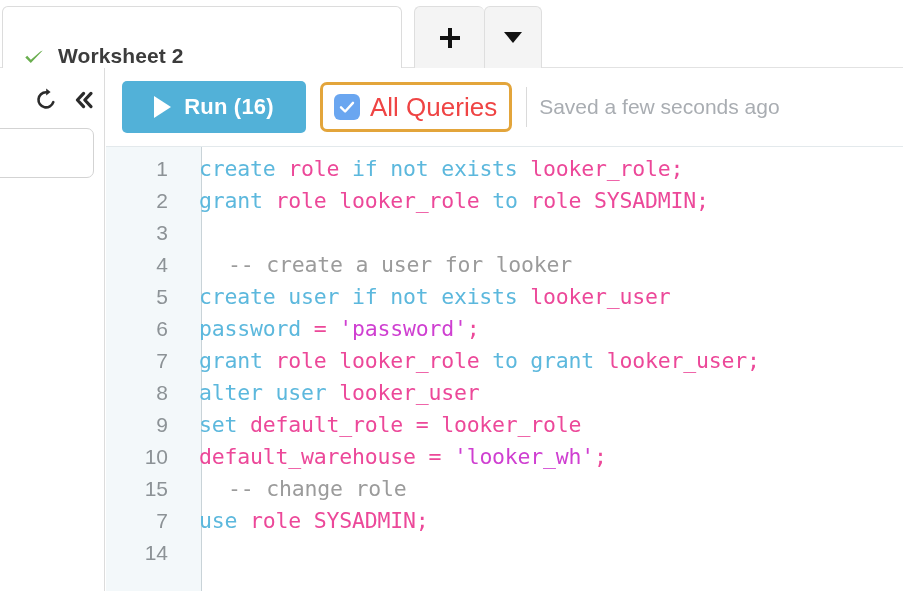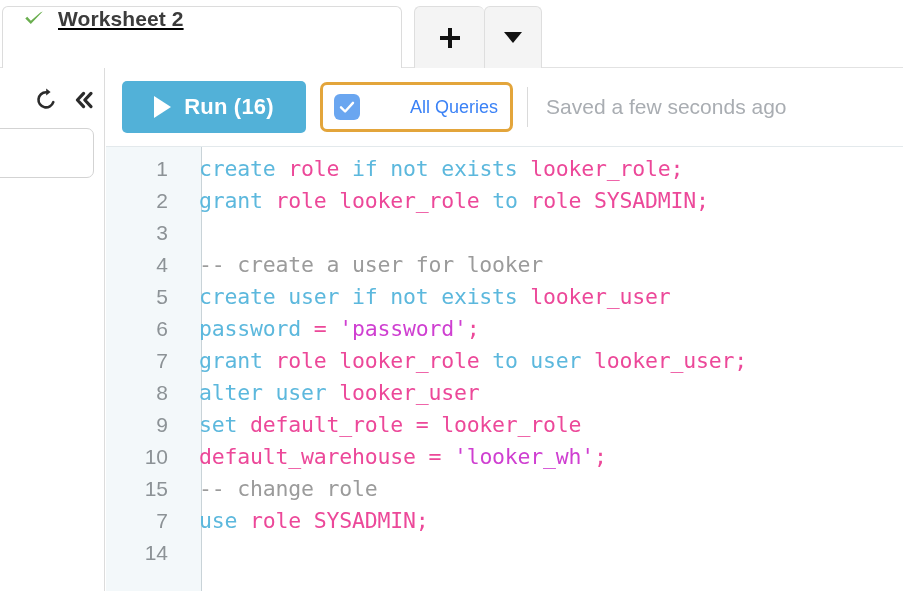--- a/index.html
+++ b/index.html
@@ -32,23 +32,22 @@
   .tab-active {
     position: absolute;
     left: 2px; top: 6px;
     width: 400px; height: 62px;
     background: #ffffff;
     border: 1px solid #dcdcdc;
     border-bottom: none;
     border-radius: 6px 6px 0 0;
     box-sizing: border-box;
     display: flex;
-    align-items: flex-start;
+    align-items: flex-end;
     padding-left: 20px;
-    text-decoration: underline;
   }
 
   .tab-check {
     width: 22px; height: 22px;
     margin-right: 13px;
     flex: 0 0 auto;
     display: block;
   }
 
   .tab-title {
@@ -191,36 +190,35 @@
     border-radius: 6px;
     background: #6aa6f0;
     margin-right: 10px;
     flex: 0 0 auto;
     display: flex;
     align-items: center;
     justify-content: center;
   }
   .allq-check { display: block; width: 18px; height: 18px; }
   .allq-label {
-    font-size: 18px;
-    color: #3b82f6;
+    font-size: 26px;
+    color: #ef4444;
     white-space: nowrap;
-    margin-left: 40px;
   }
 
   .tb-divider {
     width: 1px;
     height: 40px;
     background: #dadada;
     margin-left: 14px;
     margin-right: 0;
   }
 
   .saved-text {
-    margin-left: 18px;
+    margin-left: 12px;
     font-size: 21px;
     color: #a9adb2;
     white-space: nowrap;
   }
 
   
   .editor {
     position: absolute;
     left: 106px; top: 146px;
     width: 797px; height: 445px;
@@ -270,21 +268,21 @@
     font-family: "DejaVu Sans Mono", monospace;
     font-size: 21.5px;
     color: #1d1d1d;
     white-space: pre;
     line-height: 32px;
     letter-spacing: -0.2px;
   }
 
   .kw  { color: #5cb8dd; }
   .str { color: #cf3fd1; }
-  .cmt { color: #9b9b9b; }
+  .cmt { color: #9b9b9b; margin-left: 29px; }
   .pln { color: #ec4899; }
 </style>
 </head>
 <body>
 
 <div id="app">
 
   <div class="tabbar">
 
     <div class="tab-active">
@@ -363,21 +361,21 @@
         <div class="code-row">
           <div class="ln">5</div>
           <div class="code"><span class="kw">create user if not exists</span><span class="pln"> looker_user</span></div>
         </div>
         <div class="code-row">
           <div class="ln">6</div>
           <div class="code"><span class="kw">password</span><span class="pln"> = </span><span class="str">'password'</span><span class="pln">;</span></div>
         </div>
         <div class="code-row">
           <div class="ln">7</div>
-          <div class="code"><span class="kw">grant</span><span class="pln"> role looker_role </span><span class="kw">to user</span><span class="pln"> looker_user;</span></div>
+          <div class="code"><span class="kw">grant</span><span class="pln"> role looker_role </span><span class="kw">to grant</span><span class="pln"> looker_user;</span></div>
         </div>
         <div class="code-row">
           <div class="ln">8</div>
           <div class="code"><span class="kw">alter user</span><span class="pln"> looker_user</span></div>
         </div>
         <div class="code-row">
           <div class="ln">9</div>
           <div class="code"><span class="kw">set</span><span class="pln"> default_role = looker_role</span></div>
         </div>
         <div class="code-row">

